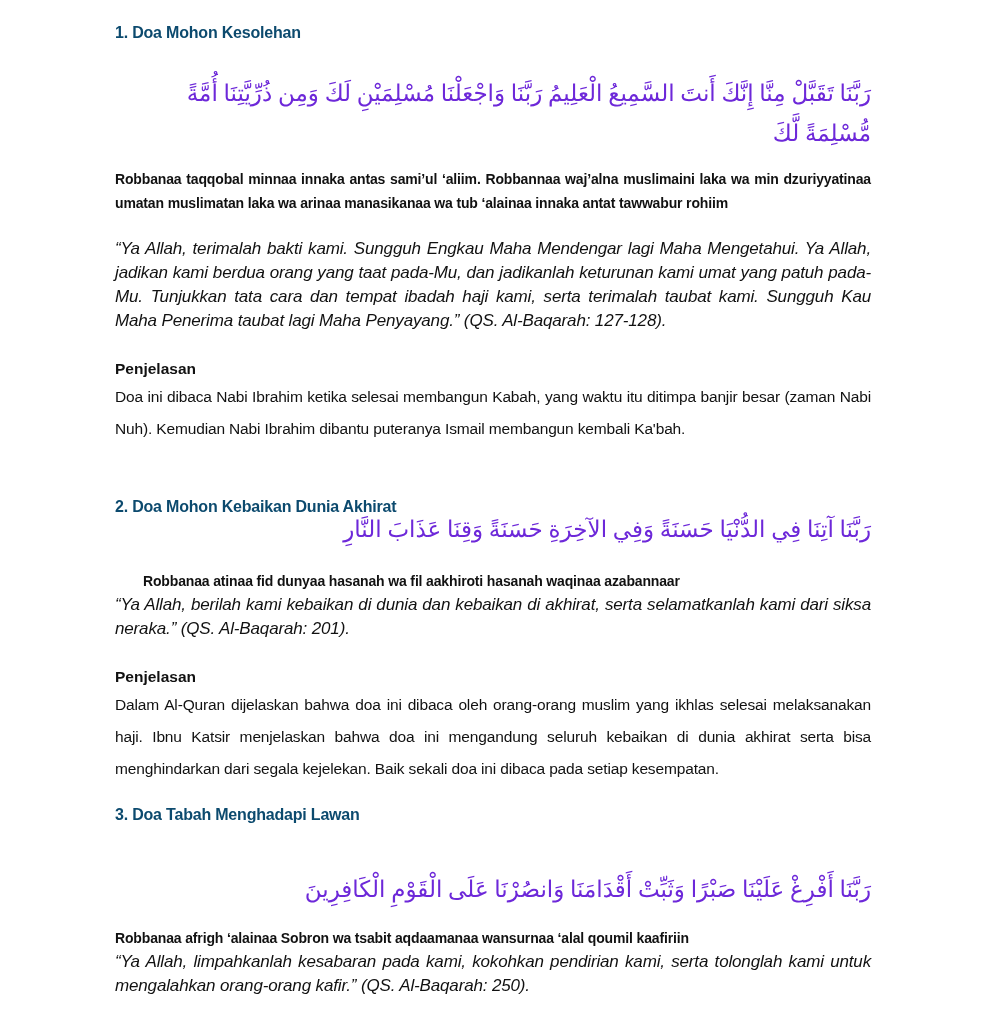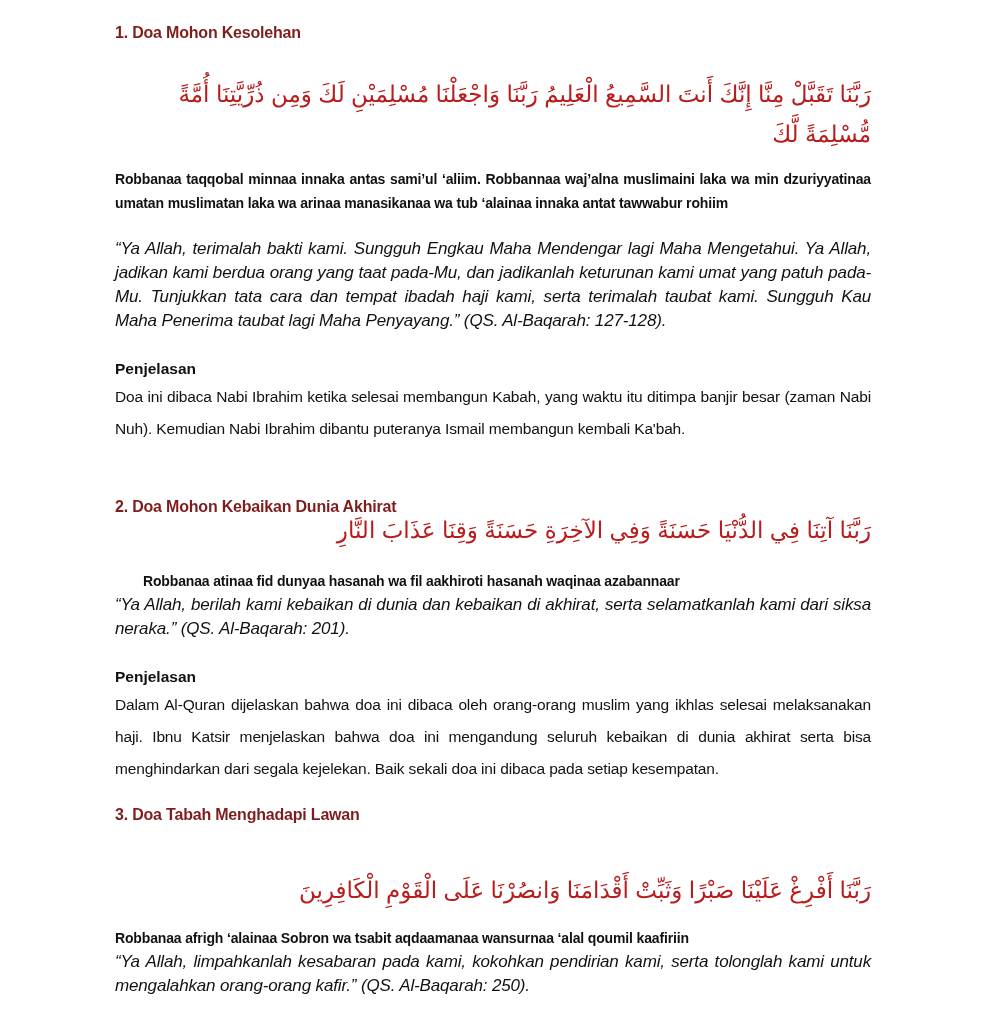--- a/index.html
+++ b/index.html
@@ -4,29 +4,29 @@
   <style>
     html, body { margin: 0; padding: 0; background: #ffffff; }
     body {
       width: 983px; height: 1024px; overflow: hidden;
       font-family: "Liberation Sans", "DejaVu Sans", sans-serif;
       color: #111111;
       position: relative;
     }
     .page { position: absolute; left: 115px; top: 0; width: 756px; }
     .heading {
-      color: #7f1d1d; font-weight: bold; font-size: 16px;
+      color: #0c4a6e; font-weight: bold; font-size: 16px;
       position: absolute; left: 0; white-space: nowrap;
       letter-spacing: -0.2px;
     }
     .arabic {
       position: absolute; left: 0; width: 756px;
       direction: rtl; text-align: right;
-      font-family: Liberation Sans, sans-serif;
-      font-size: 23px; line-height: 40px; color: #b91c1c;
+      font-family: Liberation Serif, serif;
+      font-size: 23px; line-height: 40px; color: #6d28d9;
     }
     .latin {
       position: absolute; left: 0; width: 756px;
       font-weight: bold; font-size: 14px; line-height: 24px;
       text-align: justify; letter-spacing: -0.15px;
     }
     .trans {
       position: absolute; left: 0; width: 756px;
       font-style: italic; font-size: 17px; line-height: 24px;
       text-align: justify; letter-spacing: -0.15px;

